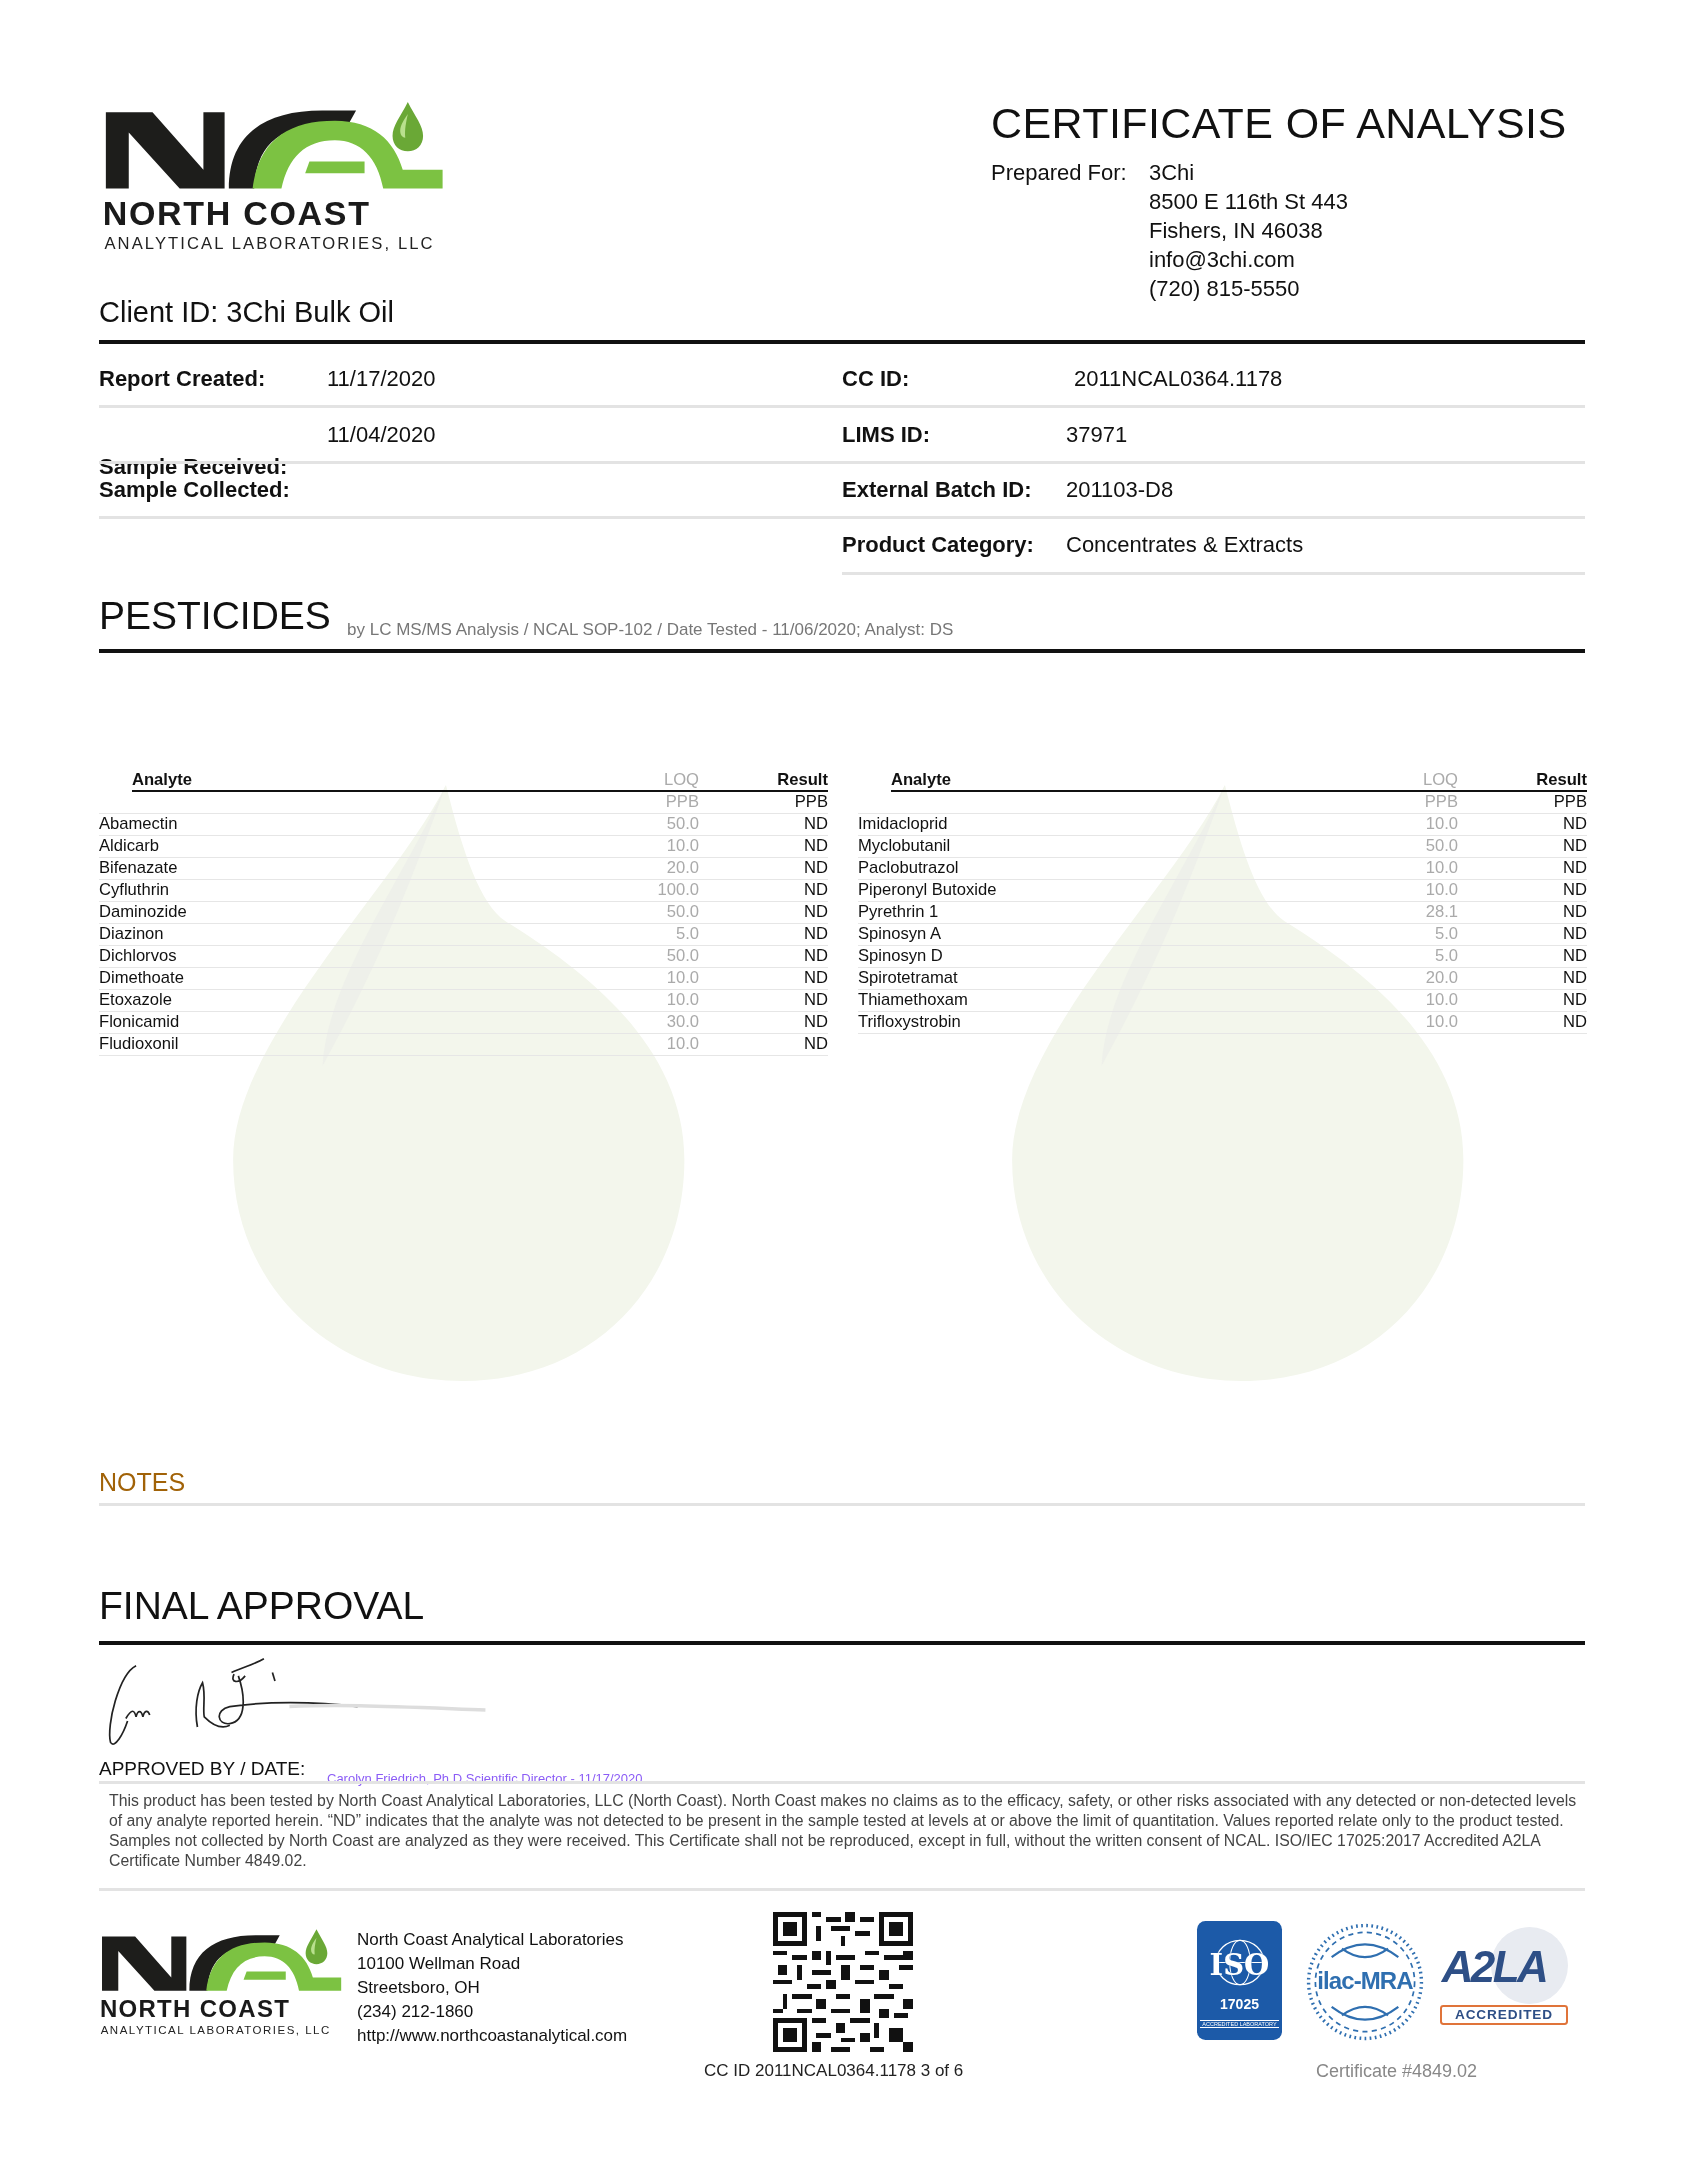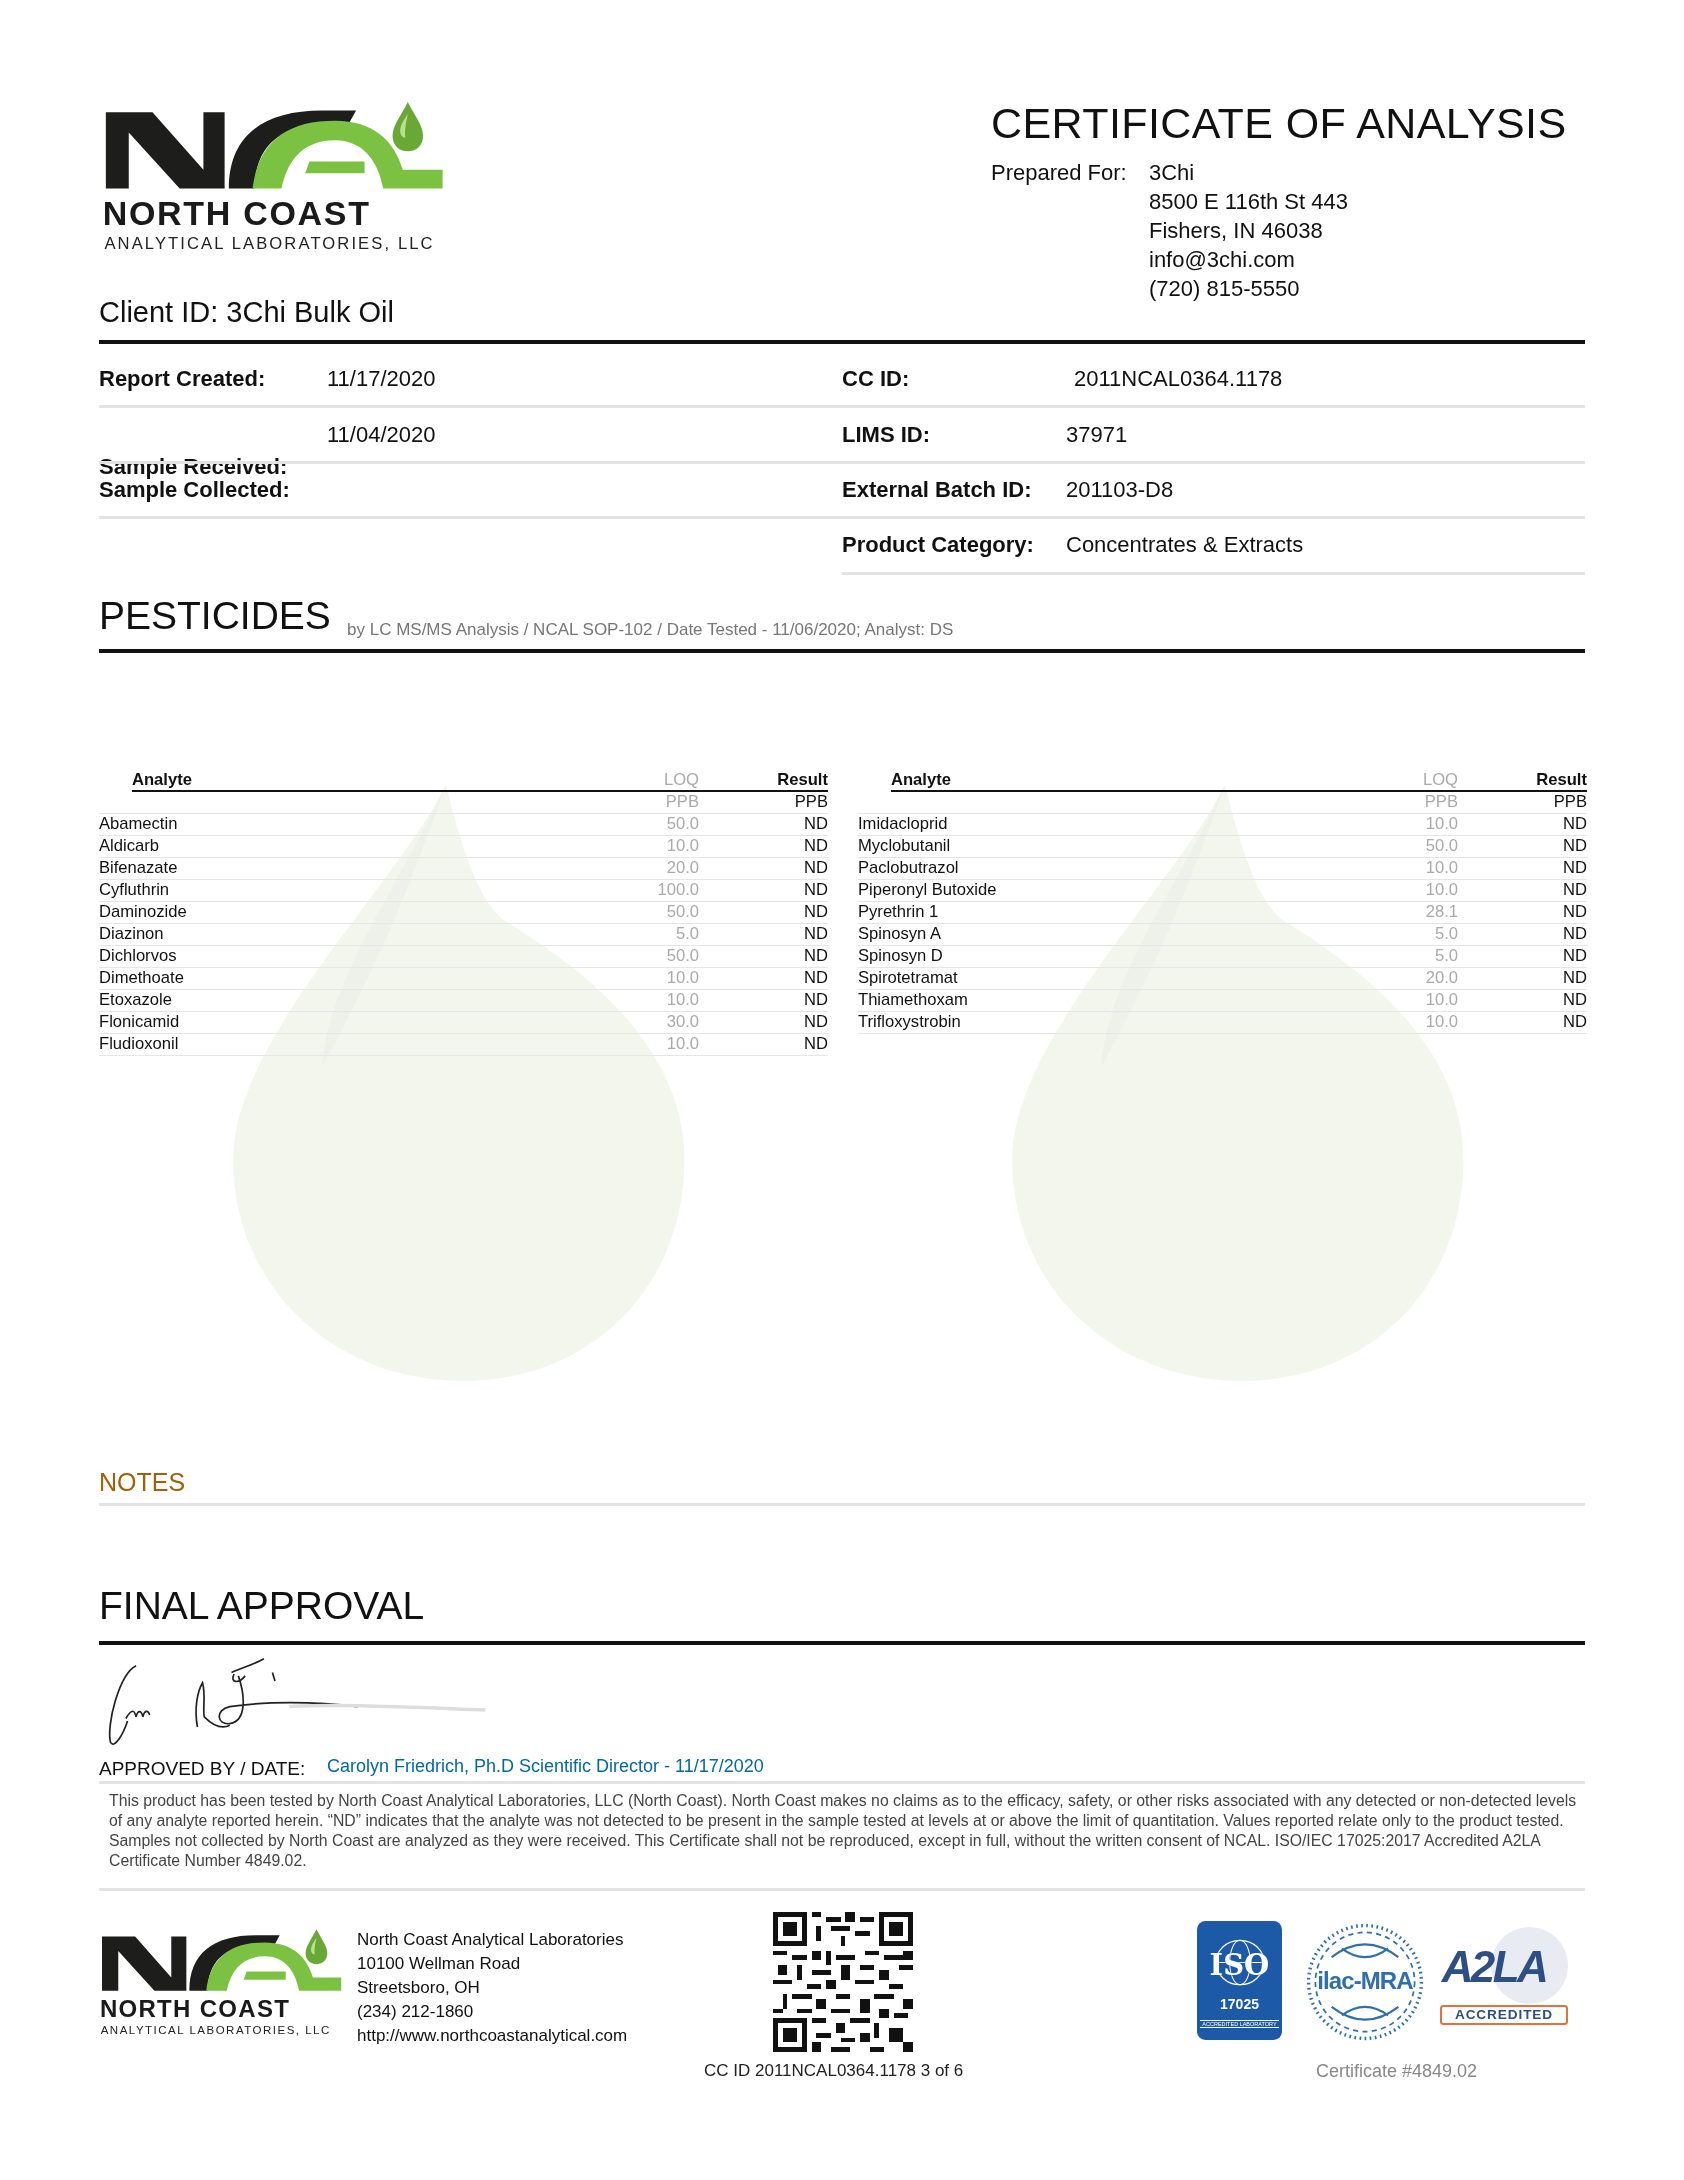--- a/index.html
+++ b/index.html
@@ -33,21 +33,21 @@
   .tbl .row span { position: absolute; bottom: 0.9px; }
   .tbl .c-analyte { left: 0; color: #111; }
   .tbl .c-loq { right: 129px; color: #aaa; }
   .tbl .c-result { right: 0; color: #111; }
 
   .drop { position: absolute; }
 
   .notes { font-size: 25px; color: #a16207; white-space: nowrap; }
 
   .approved-label { font-size: 19px; color: #111; white-space: nowrap; }
-  .approved-value { font-size: 18px; color: #0369a1; white-space: nowrap; }
+  .approved-value { font-size: 13px; color: #8b5cf6; white-space: nowrap; margin-top: 15px; }
 
   .disclaimer { font-size: 15.8px; color: #444; line-height: 20px; }
 
   .foot-addr { font-size: 17px; color: #111; line-height: 24px; white-space: nowrap; }
   .qr-caption { font-size: 17px; color: #222; white-space: nowrap; }
   .cert-num { font-size: 18px; color: #888; white-space: nowrap; }
 </style>
 </head>
 <body>
 

